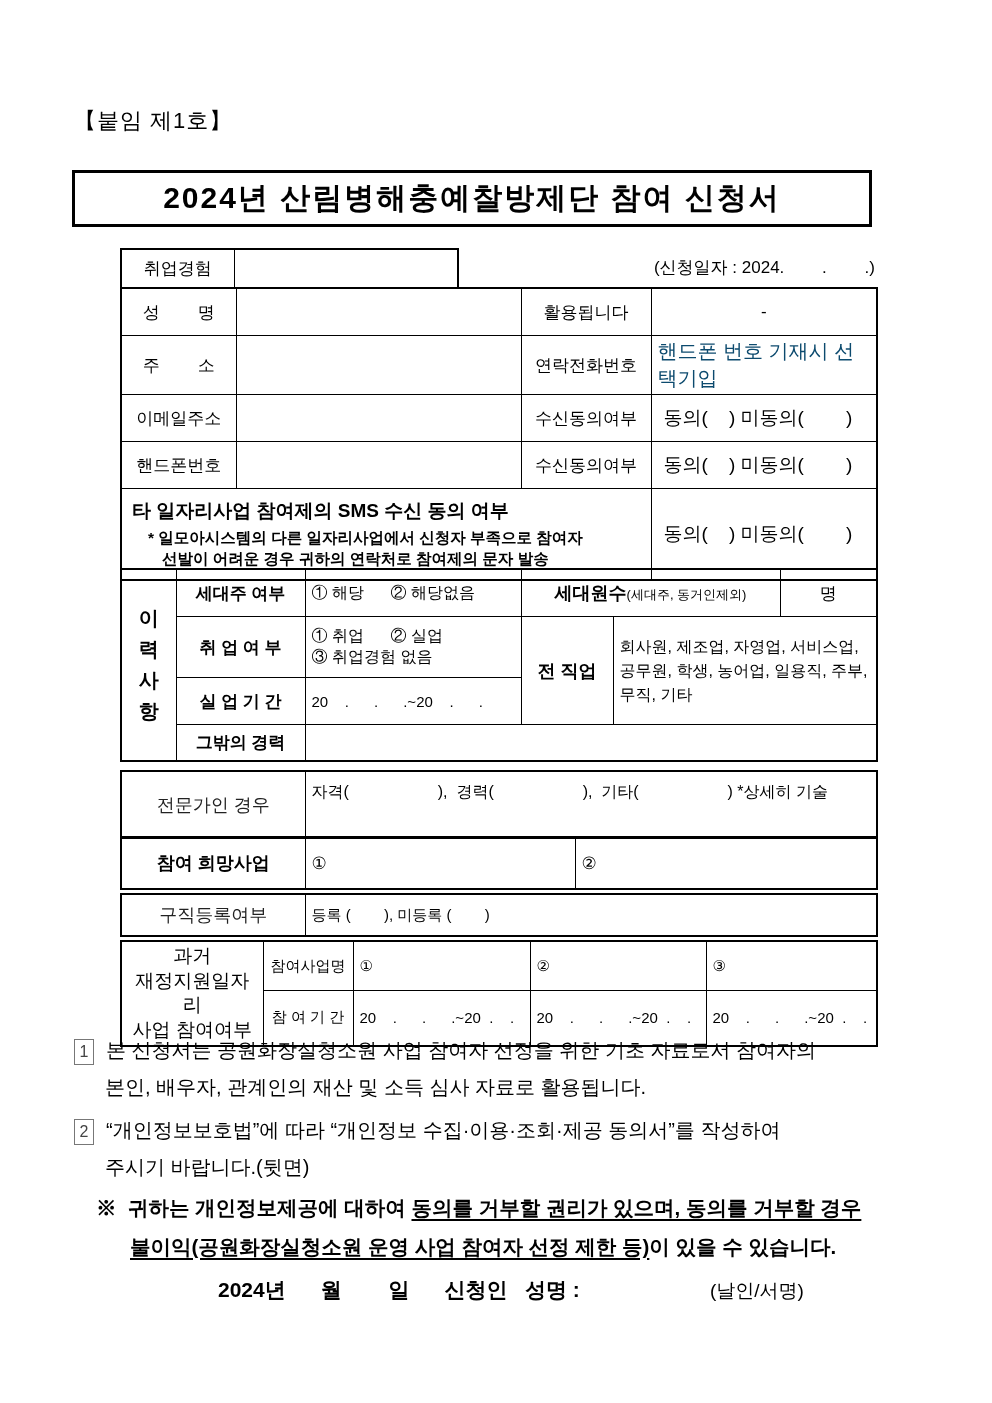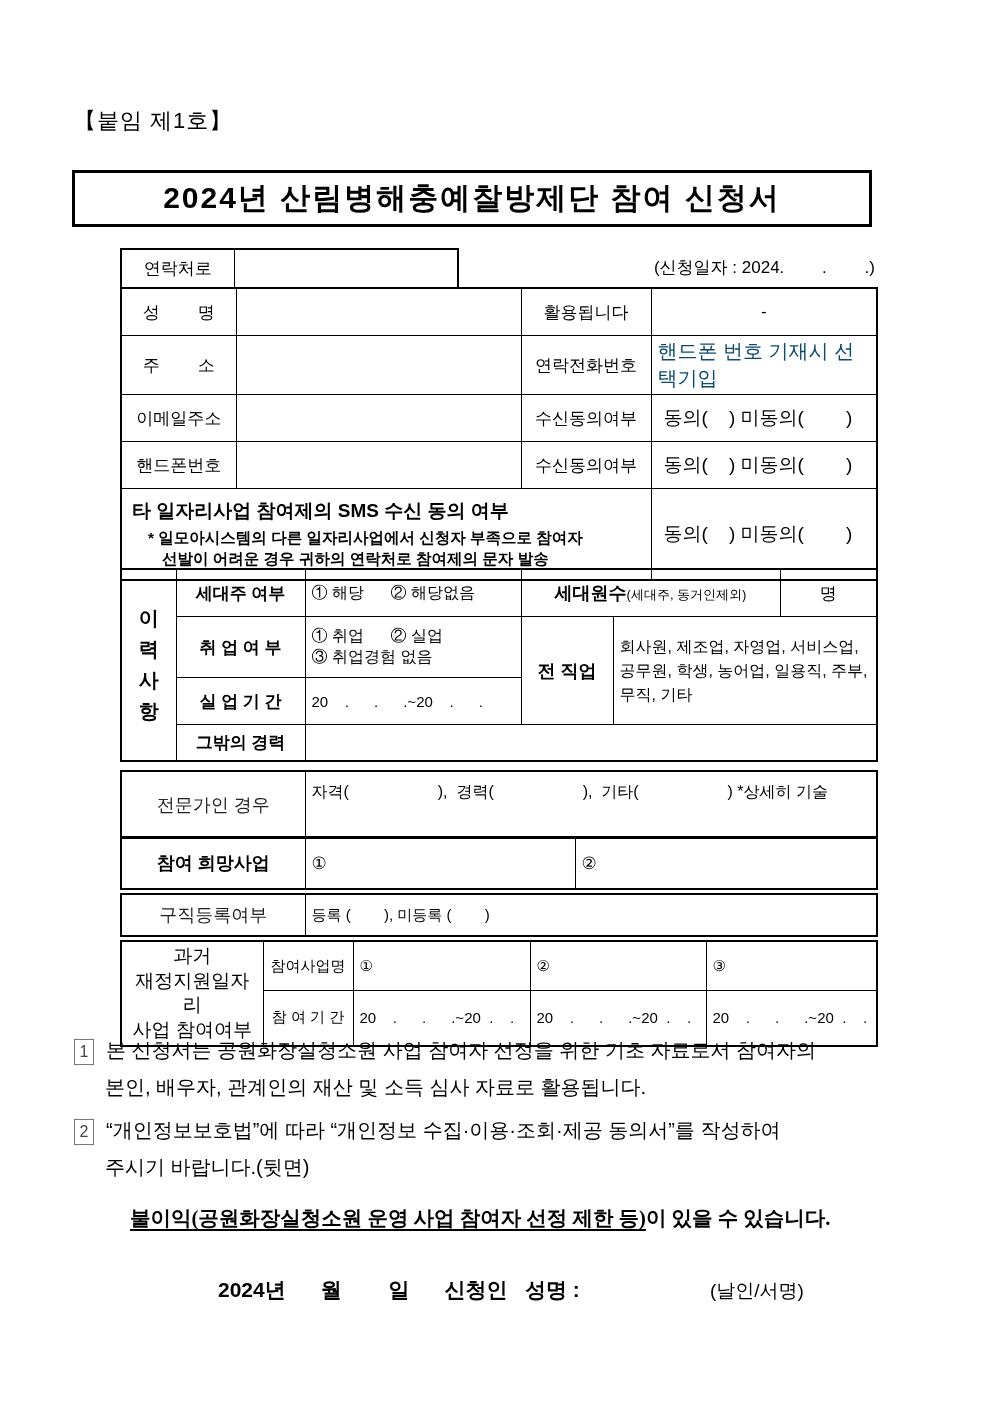--- a/index.html
+++ b/index.html
@@ -70,21 +70,21 @@
   .numbox {
     display:inline-block; border:1px solid #777; color:#444;
     min-width:18px; height:24px; line-height:24px; text-align:center;
     font-size:16px; margin-right:12px; margin-top:3px; flex:0 0 auto;
   }
   .note-text { flex:1; }
   .note-line2 { margin-left:31px; margin-top:8px; }
 
   #warn { left:96px; top:1194px; width:846px; font-size:20.5px; font-weight:bold; line-height:1.4; }
   #warn .ul { text-decoration:underline; text-underline-offset:4px; }
-  #warn .line2 { margin-left:34px; margin-top:10px;font-family:Liberation Serif, serif; }
+  #warn .line2 { margin-left:34px; margin-top:10px; }
 
   #sig { left:218px; top:1276px; font-size:21px; font-weight:bold; }
   #sig-seal { left:710px; top:1278px; font-size:19px; font-weight:normal; }
 </style>
 </head>
 <body>
 
 <div class="page">
 
   <div class="abs" id="att-label">【붙임 제1호】</div>
@@ -93,21 +93,21 @@
     <span>2024년 산림병해충예찰방제단 참여 신청서</span>
   </div>
 
   <table id="receipt-table" class="frame">
     <colgroup>
         <col style="width:113px">
         <col style="width:224px">
       </colgroup>
     <tbody>
         <tr>
-      <td class="ctr">연락처로</td>
+      <td class="ctr">취업경험</td>
       <td></td>
     </tr>
   </tbody>
     </table>
   <div class="abs pre" id="receipt-date">(신청일자 : 2024.        .        .)</div>
 
   <table id="t1" class="frame">
     <colgroup>
         <col style="width:115px">
         <col style="width:285px">
@@ -270,20 +270,23 @@
 
   <div class="abs note" id="note2">
     <div class="note-row">
       <span class="numbox">2</span>
       <span class="note-text">“개인정보보호법”에  따라  “개인정보 수집·이용·조회·제공 동의서”를 작성하여</span>
     </div>
     <div class="note-line2">주시기 바랍니다.(뒷면)</div>
   </div>
 
   <div class="abs" id="warn">
+    <div>
+      <span class="pre">※  귀하는 개인정보제공에 대하여 </span><span class="ul">동의를 거부할 권리가 있으며, 동의를 거부할 경우</span>
+    </div>
     <div class="line2">
       <span class="ul">불이익(공원화장실청소원 운영 사업 참여자 선정 제한 등)</span><span>이 있을 수 있습니다.</span>
     </div>
   </div>
 
   <div class="abs pre" id="sig">2024년      월        일      신청인   성명 :</div>
   <div class="abs" id="sig-seal">(날인/서명)</div>
 
 </div>
 

